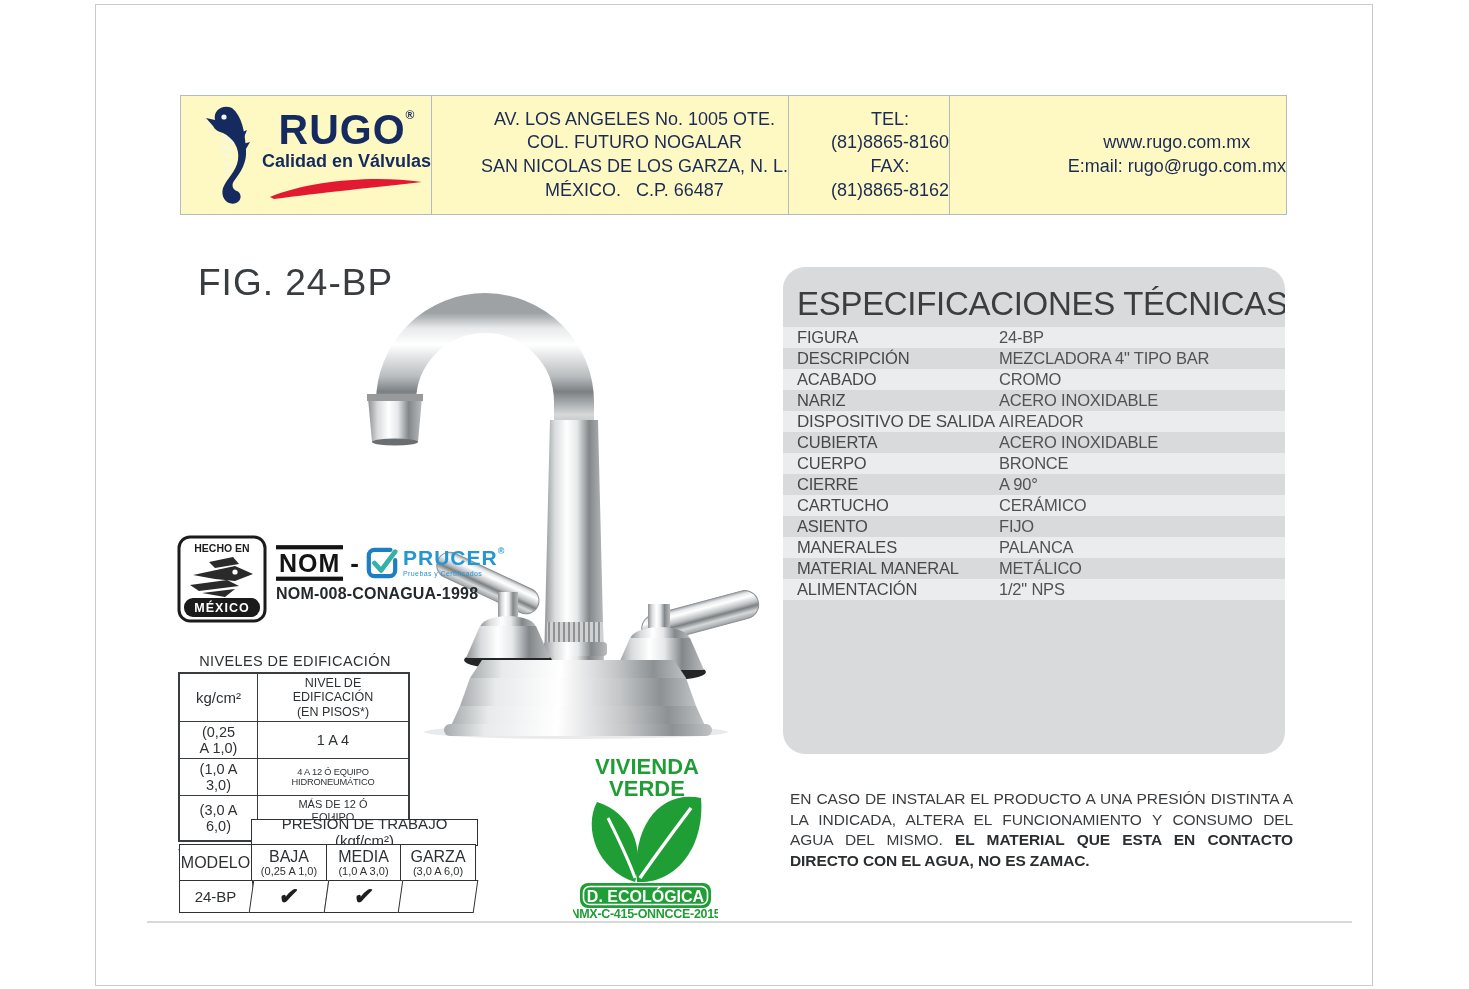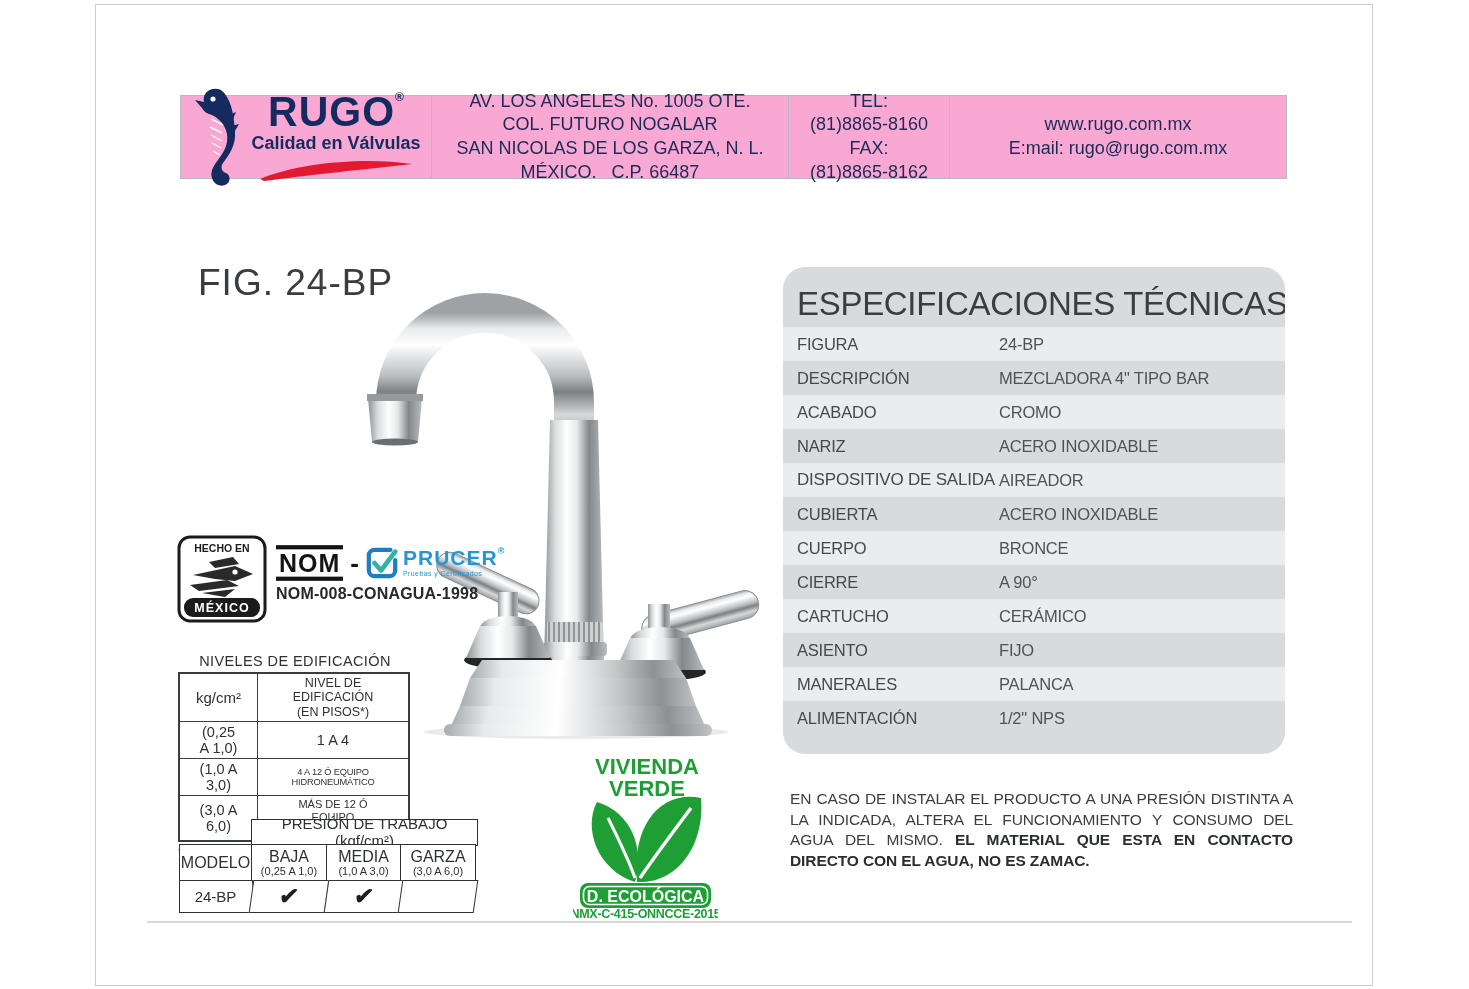--- a/index.html
+++ b/index.html
@@ -3,21 +3,21 @@
 <meta charset="utf-8">
 <style>
   * { margin:0; padding:0; box-sizing:border-box; }
   html,body { background:#ffffff; }
   body { font-family:"Liberation Sans", sans-serif; }
   #canvas { position:relative; width:1469px; height:989px; background:#fff; overflow:hidden; }
   .page-border { position:absolute; left:95px; top:4px; width:1278px; height:982px; border:1px solid #c9cccf; background:#fff; }
 
   
   .header { position:absolute; left:180px; top:95px; height:120px; display:flex; }
-  .hcell { background:#f9a8d4; border:1px solid #b2bac2; height:84px; display:flex; align-items:center; justify-content:center; margin-left:-1px; }
+  .hcell { background:#fef9c3; border:1px solid #b2bac2; height:120px; display:flex; align-items:center; justify-content:flex-end; margin-left:-1px; }
   .hcell.logo { width:252px; margin-left:0; }
   .logo-wrap { display:flex; align-items:center; gap:8px; }
   .logo-right { display:flex; flex-direction:column; align-items:center; }
   .brand-line { display:flex; align-items:flex-start; }
   .brand-name { font-size:41px; font-weight:800; color:#152a5e; letter-spacing:1px; line-height:0.95; transform:scaleY(1.05); }
   .brand-reg { font-size:12px; color:#152a5e; font-weight:700; margin-top:-2px; }
   .brand-tagline { font-size:18px; font-weight:700; color:#152a5e; margin-top:2px; white-space:nowrap; }
   .addr, .tel, .web { font-size:18px; color:#1b2b55; text-align:center; line-height:1.32; }
   .hcell.addr-c { width:358px; } .hcell.tel-c { width:162px; } .hcell.web-c { width:338px; }
 
@@ -63,21 +63,21 @@
   .pmodel-val { width:74px; height:33px; font-size:15px; }
   .pcheck { width:76px; height:33px; font-size:23px; font-weight:700; color:#1c1e20; transform:skewX(-8deg); }
 
   
   .divider { position:absolute; left:147px; top:921px; width:1205px; height:2px; background:#d6d8da; }
 
   
   .specs { position:absolute; left:783px; top:267px; width:502px; height:487px; background:#d8dadc; border-radius:22px; overflow:hidden; }
   .specs-title { position:absolute; left:14px; top:18px; font-size:33px; color:#3b3e41; letter-spacing:-0.3px; white-space:nowrap; }
   .specs-rows { position:absolute; left:0; top:60px; width:100%; }
-  .srow { height:34px; display:flex; align-items:center; }
+  .srow { height:21px; display:flex; align-items:center; }
   .srow:nth-child(odd) { background:#eaecee; }
   .slabel { width:216px; padding-left:14px; font-size:16.5px; color:#46494c; letter-spacing:-0.2px; white-space:nowrap; }
   .svalue { font-size:16.5px; color:#505356; letter-spacing:-0.2px; white-space:nowrap; }
 
   
   .warning { position:absolute; left:790px; top:789px; width:503px; font-size:15.5px; color:#3a3d40; text-align:justify; line-height:1.33; letter-spacing:-0.1px; }
   .warning b { color:#2b2e31; }
 
   
   .faucet { position:absolute; left:330px; top:270px; }
@@ -351,20 +351,24 @@
         </div>
       <div class="srow">
           <div class="slabel">ASIENTO</div>
           <div class="svalue">FIJO</div>
         </div>
       <div class="srow">
           <div class="slabel">MANERALES</div>
           <div class="svalue">PALANCA</div>
         </div>
       <div class="srow">
+          <div class="slabel">MATERIAL MANERAL</div>
+          <div class="svalue">METÁLICO</div>
+        </div>
+      <div class="srow">
           <div class="slabel">ALIMENTACIÓN</div>
           <div class="svalue">1/2" NPS</div>
         </div>
     </div>
   </div>
 
   <div class="warning"><span>EN CASO DE INSTALAR EL PRODUCTO A UNA PRESIÓN DISTINTA A LA INDICADA, ALTERA EL FUNCIONAMIENTO  Y CONSUMO DEL AGUA DEL MISMO. </span><b>EL MATERIAL QUE ESTA EN CONTACTO DIRECTO CON EL AGUA, NO ES ZAMAC.</b></div>
 
   <div class="divider"></div>
 </div>

